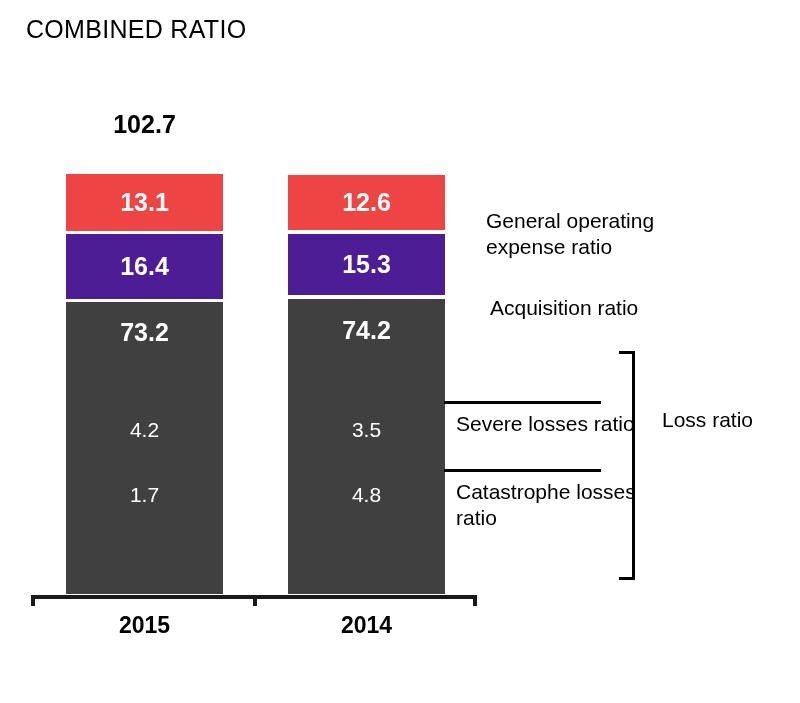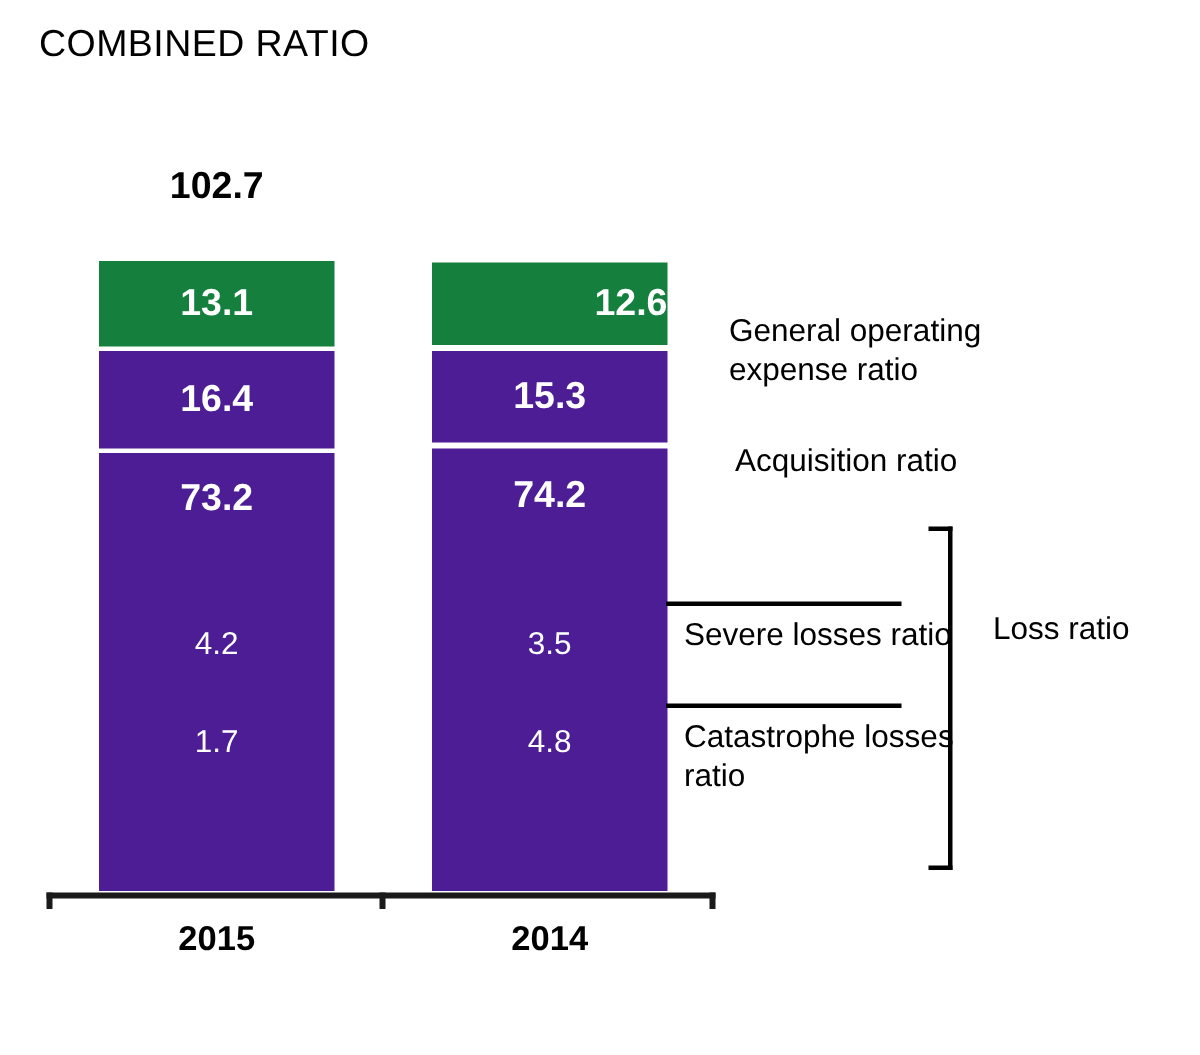--- a/index.html
+++ b/index.html
@@ -59,23 +59,23 @@
   .segment .seg-value {
     position: absolute;
     left: 0;
     width: 100%;
     text-align: center;
     color: #ffffff;
     font-weight: bold;
     font-size: 25px;
     white-space: nowrap;
   }
-  .seg-gray  { background: #15803d; padding-left: 10px; }
+  .seg-gray  { background: #ef4444; padding-left: 10px; }
   .seg-light { background: #4c1d95; }
-  .seg-dark  { background: #4c1d95; }
+  .seg-dark  { background: #404040; }
   
   .sub-value {
     position: absolute;
     left: 0;
     width: 157px;
     text-align: center;
     color: #ffffff;
     font-size: 21px;
     font-weight: normal;
     white-space: nowrap;
@@ -168,21 +168,21 @@
     </div>
     <div class="segment seg-dark" style="top:302px; height:292px;">
       <span class="seg-value" style="top:16px;">73.2</span>
       <span class="sub-value" style="top:116px;">4.2</span>
       <span class="sub-value" style="top:181px;">1.7</span>
     </div>
   </div>
 
   <div class="bar-col" id="bar-col-2014">
     <div class="segment seg-gray" style="top:175px; height:55px;">
-      <span class="seg-value" style="top:13px;text-align:right;">12.6</span>
+      <span class="seg-value" style="top:13px;">12.6</span>
     </div>
     <div class="segment seg-light" style="top:234px; height:61px;">
       <span class="seg-value" style="top:16px;">15.3</span>
     </div>
     <div class="segment seg-dark" style="top:299px; height:295px;">
       <span class="seg-value" style="top:17px;">74.2</span>
       <span class="sub-value" style="top:119px;">3.5</span>
       <span class="sub-value" style="top:184px;">4.8</span>
     </div>
   </div>

